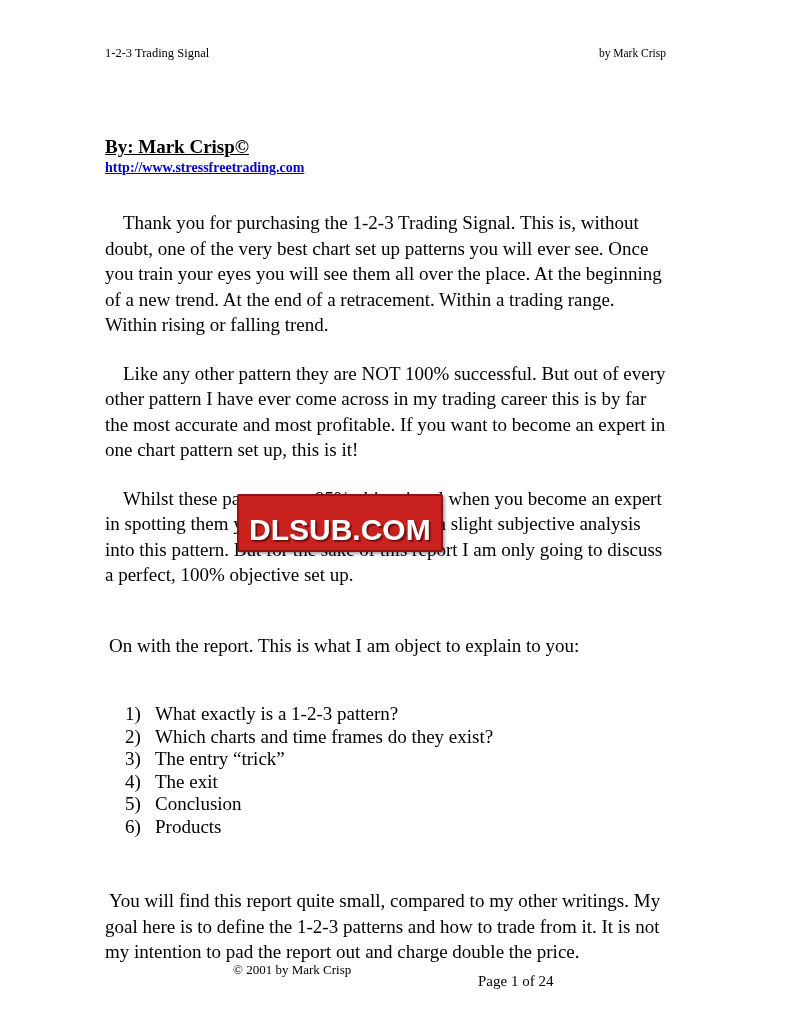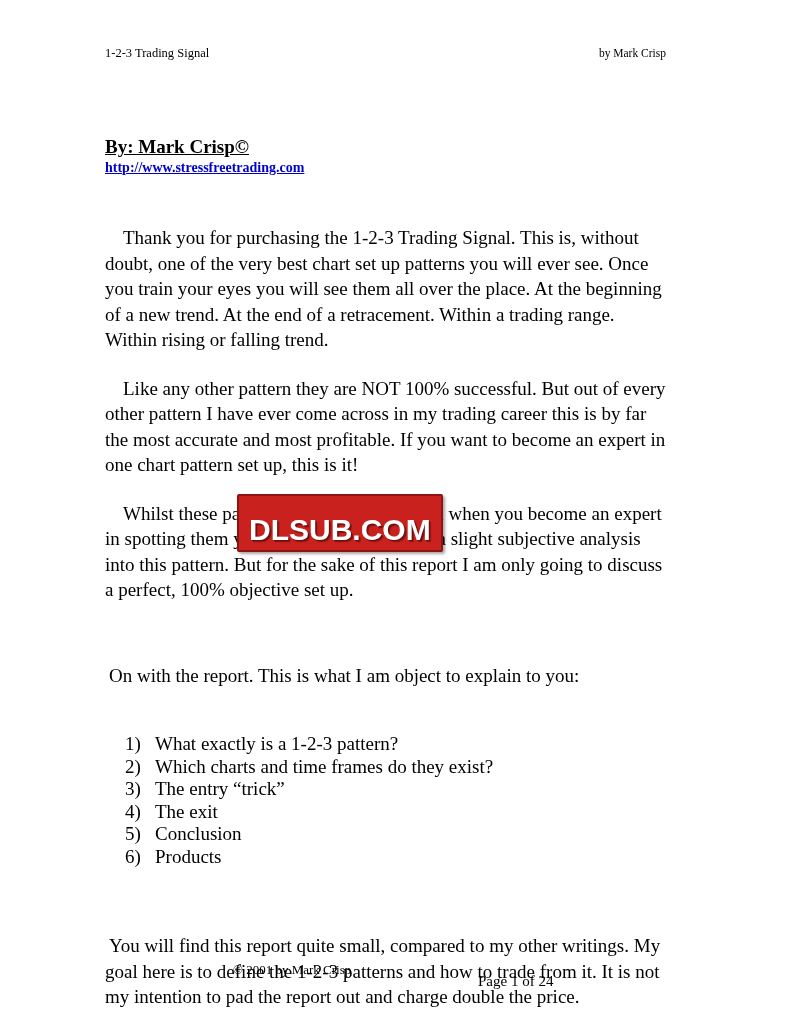--- a/index.html
+++ b/index.html
@@ -119,21 +119,21 @@
 
   .content {
     position: absolute;
     left: 105px;
     top: 210px;
     width: 565px;
     font-size: 19px;
     line-height: 25.5px;
   }
   .para {
-    margin: 15px 0 23px 0;
+    margin: 0 0 23px 0;
     text-indent: 18px;
     text-align: left;
   }
   .para.no-indent {
     text-indent: 4px;
   }
 
   .spacer-lg { height: 22px; }
 
   .list {

